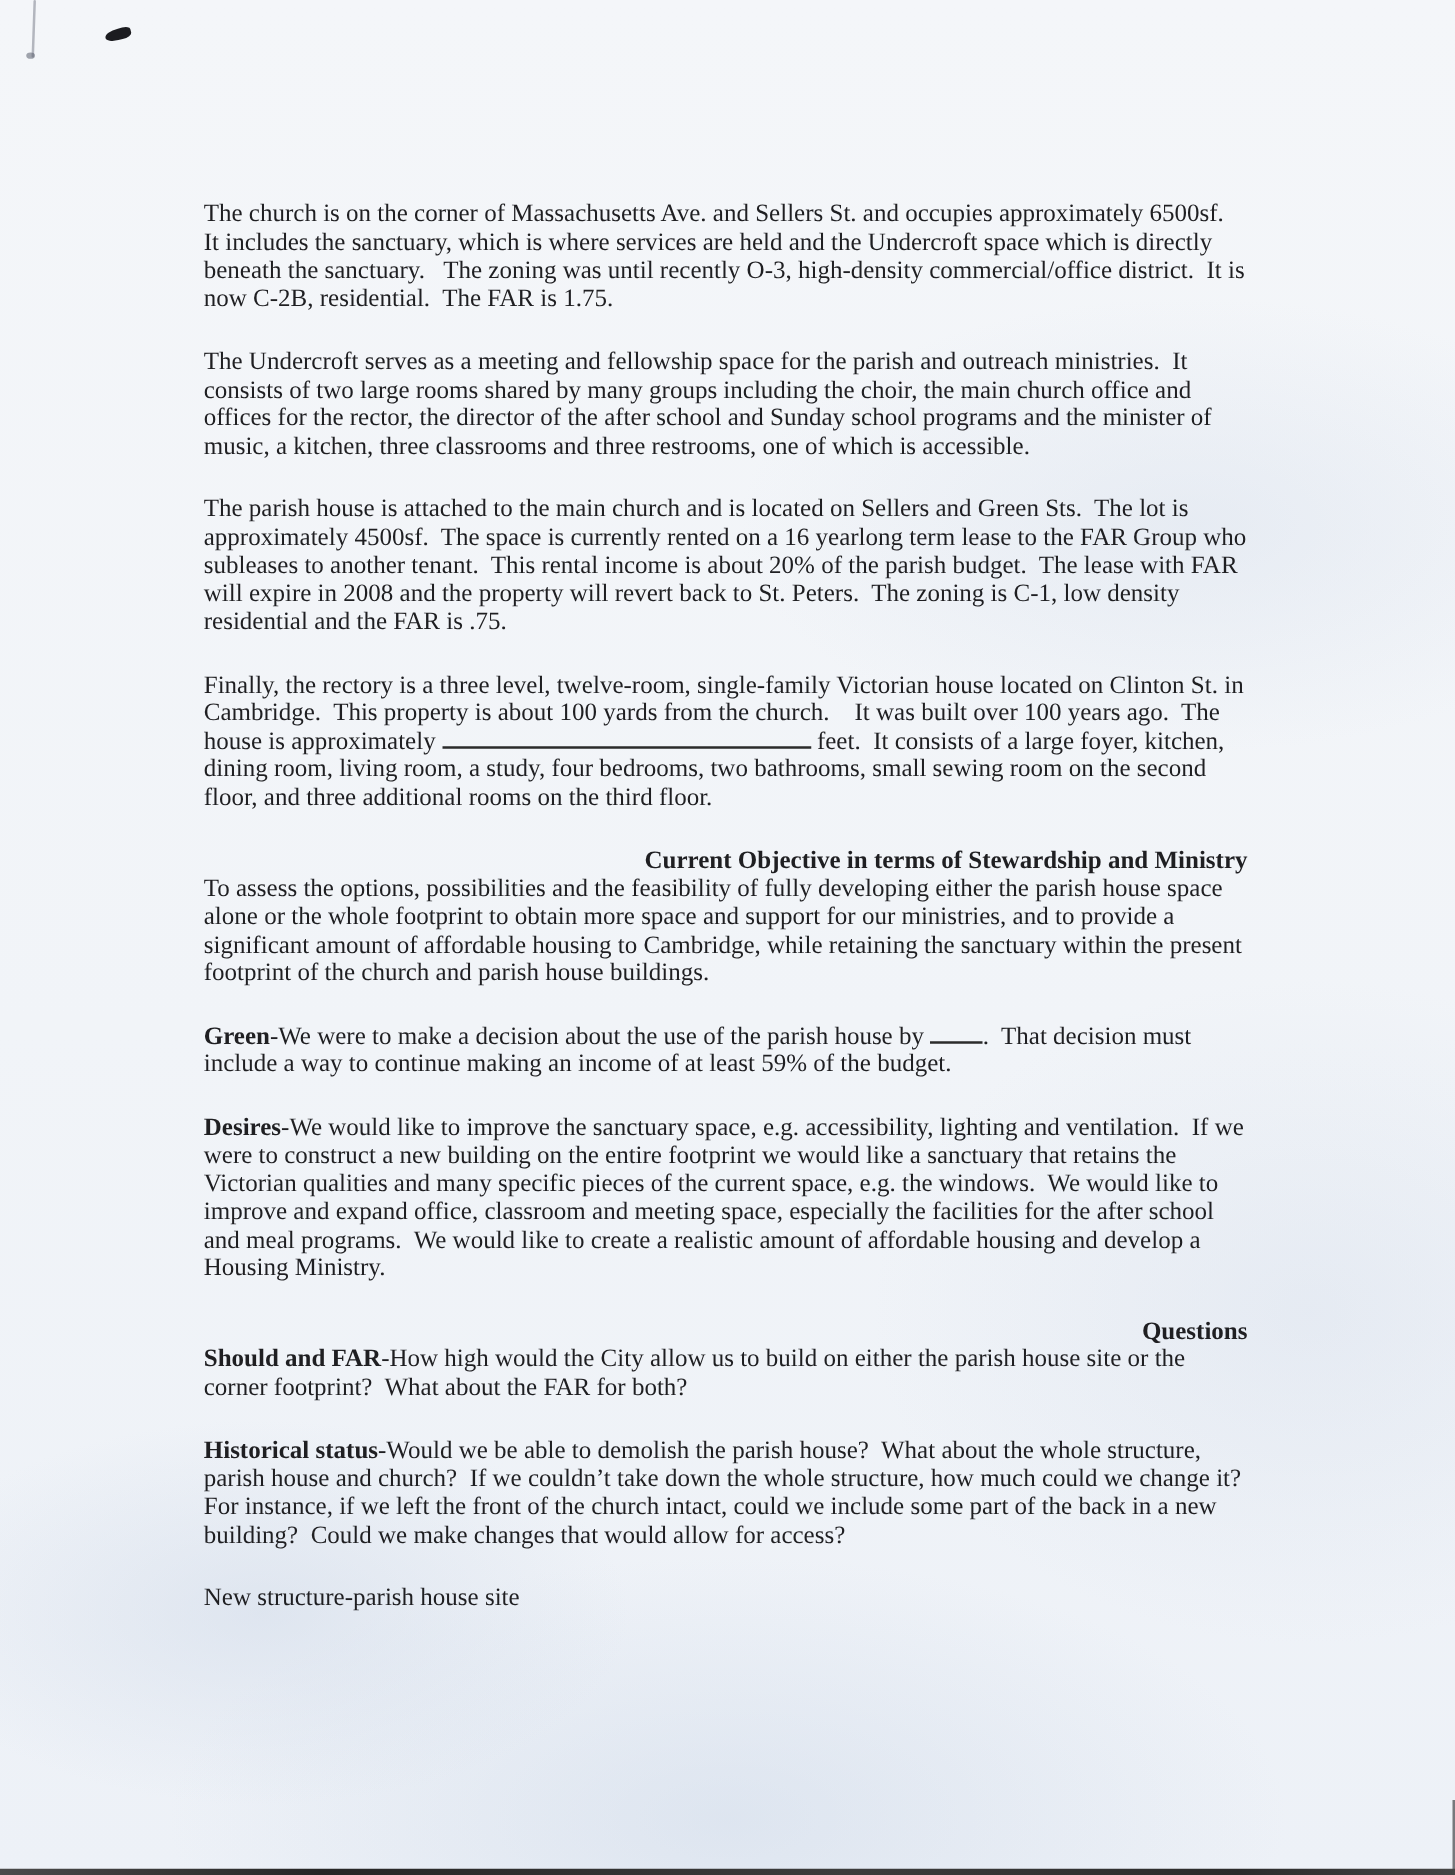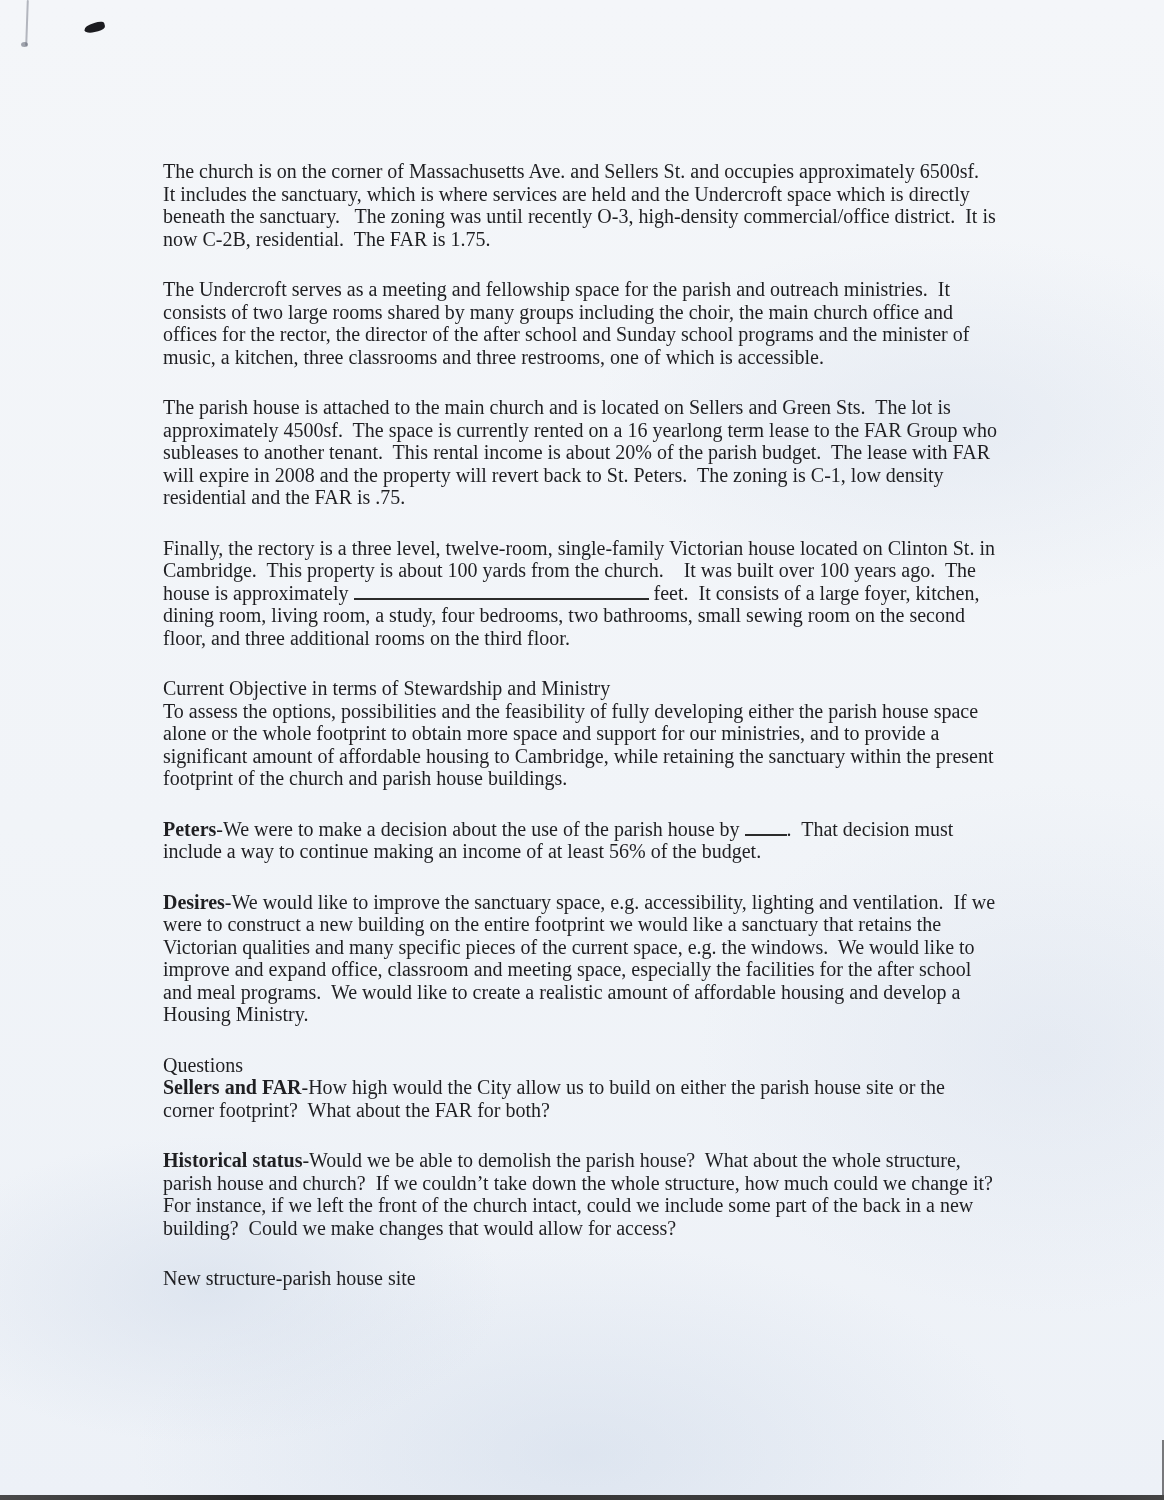--- a/index.html
+++ b/index.html
@@ -32,22 +32,22 @@
     top: 160px;
     width: 835px;
     font-size: 20px;
     line-height: 22.5px;
   }
   .content p {
     margin: 0 0 28px 0;
     white-space: pre-wrap;
   }
   .heading {
-    font-weight: normal;
-    text-align: left;
+    font-weight: bold;
+    text-align: right;
     margin: 0 0 0 0 !important;
   }
   .heading-left {
     font-weight: normal;
     text-align: left;
     margin: 0 0 0 0 !important;
   }
   .lead { font-weight: bold; }
   .blank {
     display: inline-block;
@@ -119,27 +119,27 @@
     <p>The Undercroft serves as a meeting and fellowship space for the parish and outreach ministries.  It consists of two large rooms shared by many groups including the choir, the main church office and offices for the rector, the director of the after school and Sunday school programs and the minister of music, a kitchen, three classrooms and three restrooms, one of which is accessible.</p>
 
     <p>The parish house is attached to the main church and is located on Sellers and Green Sts.  The lot is approximately 4500sf.  The space is currently rented on a 16 yearlong term lease to the FAR Group who subleases to another tenant.  This rental income is about 20% of the parish budget.  The lease with FAR will expire in 2008 and the property will revert back to St. Peters.  The zoning is C-1, low density residential and the FAR is .75.</p>
 
     <p><span>Finally, the rectory is a three level, twelve-room, single-family Victorian house located on Clinton St. in Cambridge.  This property is about 100 yards from the church.    It was built over 100 years ago.  The house is approximately </span><span class="blank blank-long"></span><span> feet.  It consists of a large foyer, kitchen, dining room, living room, a study, four bedrooms, two bathrooms, small sewing room on the second floor, and three additional rooms on the third floor.</span></p>
 
     <p class="heading">Current Objective in terms of Stewardship and Ministry</p>
 
     <p>To assess the options, possibilities and the feasibility of fully developing either the parish house space alone or the whole footprint to obtain more space and support for our ministries, and to provide a significant amount of affordable housing to Cambridge, while retaining the sanctuary within the present footprint of the church and parish house buildings.</p>
 
-    <p><span class="lead">Peters</span><span>-We were to make a decision about the use of the parish house by </span><span class="blank blank-short"></span><span>.  That decision must include a way to continue making an income of at least 56% of the budget.</span></p>
+    <p><span class="lead">Green</span><span>-We were to make a decision about the use of the parish house by </span><span class="blank blank-short"></span><span>.  That decision must include a way to continue making an income of at least 59% of the budget.</span></p>
 
     <p><span class="lead">Desires</span><span>-We would like to improve the sanctuary space, e.g. accessibility, lighting and ventilation.  If we were to construct a new building on the entire footprint we would like a sanctuary that retains the Victorian qualities and many specific pieces of the current space, e.g. the windows.  We would like to improve and expand office, classroom and meeting space, especially the facilities for the after school and meal programs.  We would like to create a realistic amount of affordable housing and develop a Housing Ministry.</span></p>
 
     <p class="heading">Questions</p>
 
-    <p><span class="lead">Sellers and FAR</span><span>-How high would the City allow us to build on either the parish house site or the corner footprint?  What about the FAR for both?</span></p>
+    <p><span class="lead">Should and FAR</span><span>-How high would the City allow us to build on either the parish house site or the corner footprint?  What about the FAR for both?</span></p>
 
     <p><span class="lead">Historical status</span><span>-Would we be able to demolish the parish house?  What about the whole structure, parish house and church?  If we couldn’t take down the whole structure, how much could we change it?  For instance, if we left the front of the church intact, could we include some part of the back in a new building?  Could we make changes that would allow for access?</span></p>
 
     <p class="heading-left">New structure-parish house site</p>
 
 
   </div>
 
   <div class="right-edge"></div>
   <div class="bottom-bar"></div>

